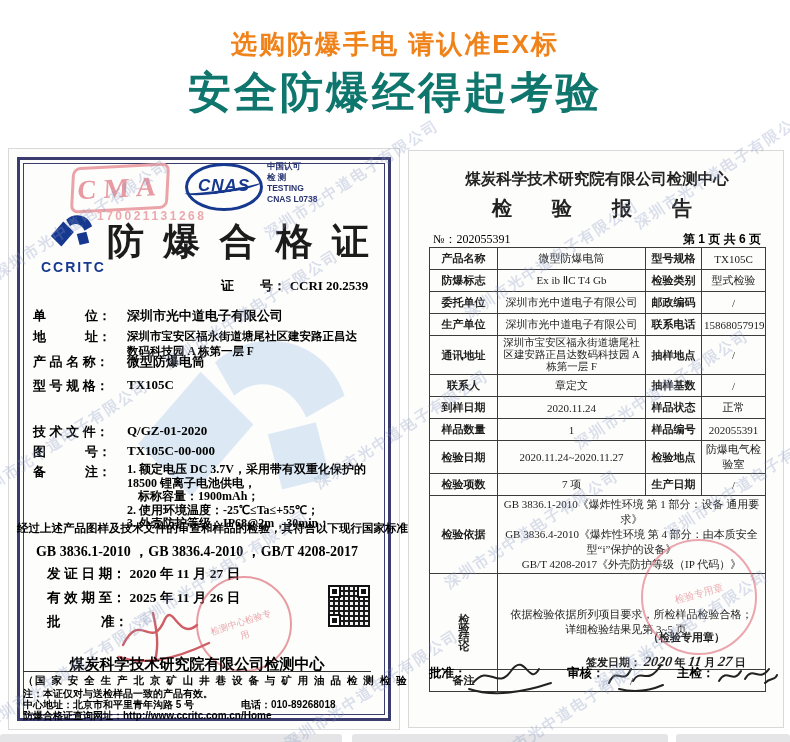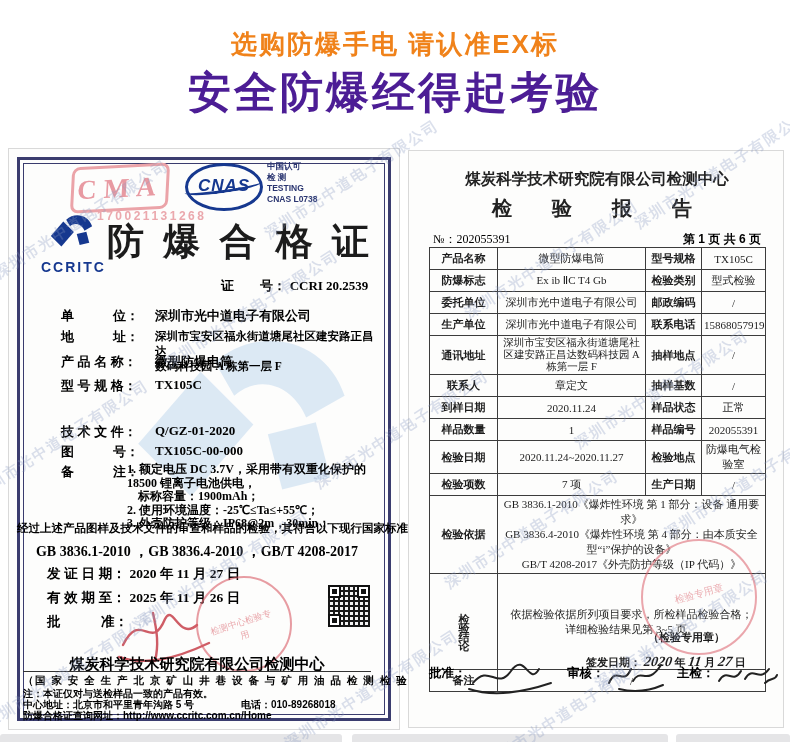--- a/index.html
+++ b/index.html
@@ -3,21 +3,21 @@
 <meta charset="utf-8">
 <style>
   html,body{margin:0;padding:0;}
   body{width:790px;height:742px;position:relative;background:#ffffff;
        font-family:"Liberation Sans",sans-serif;overflow:hidden;}
   .abs{position:absolute;}
 
   
   .hdr-sub{top:27px;left:0;width:790px;text-align:center;
            font-size:26px;font-weight:bold;letter-spacing:2px;}
-  .hdr-title{top:64px;left:0;width:790px;text-align:center;color:#4c1d95;
+  .hdr-title{top:64px;left:0;width:790px;text-align:center;color:#0f766e;
              font-size:43px;font-weight:bold;letter-spacing:3px;}
 
   
   .card{background:#fdfdfc;border:1px solid #d9d9d9;box-sizing:border-box;}
   .lcard{left:8px;top:148px;width:392px;height:582px;}
   .rcard{left:408px;top:150px;width:376px;height:578px;}
   .navy-frame{position:absolute;left:8px;top:8px;right:8px;bottom:8px;
               border:3px solid #3a3c6e;}
   .navy-frame-in{position:absolute;left:3px;top:3px;right:3px;bottom:3px;
                  border:1px solid #3a3c6e;}
@@ -36,21 +36,21 @@
              font-size:8.5px;line-height:11px;}
   .ccritc{left:38px;top:62px;}
   .ccritc-label{left:32px;top:110px;color:#16388f;font-weight:bold;
                 font-size:14px;letter-spacing:2px;}
   .lc-title{left:98px;top:68px;font-size:37px;font-weight:bold;color:#1c1c1c;
             letter-spacing:5px;font-family:Liberation Serif, serif;}
   .lc-no{left:212px;top:128px;font-size:13px;font-weight:bold;}
   .lc-no b{font-family:"Liberation Serif",serif;}
 
   .fld{left:24px;width:350px;font-size:13px;font-weight:bold;display:flex;}
-  .fld .lab{width:94px;flex:none;margin-left:28px;}
+  .fld .lab{width:94px;flex:none;}
   .fld .val{font-family:"Liberation Serif",serif;}
   .notes{left:118px;top:314px;width:250px;font-size:12px;font-weight:bold;
          line-height:13.5px;font-family:"Liberation Serif",serif;}
   .notes .ind{padding-left:11px;}
   .lc-conf{left:8px;top:372px;width:362px;font-size:11.5px;font-weight:bold;
            text-align:center;white-space:nowrap;}
   .lc-std{left:0;top:394px;width:376px;text-align:center;font-size:14px;
           font-weight:bold;font-family:"Liberation Serif",serif;}
   .lc-org{left:0;top:506px;width:376px;text-align:center;font-size:15px;
           font-weight:bold;}

